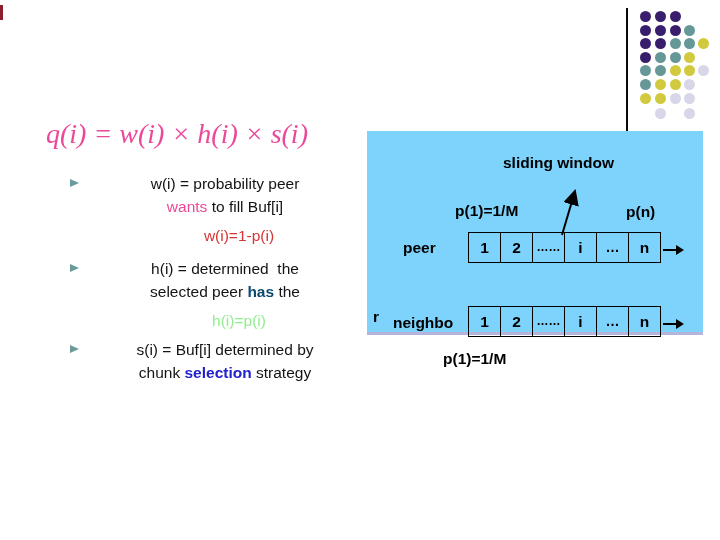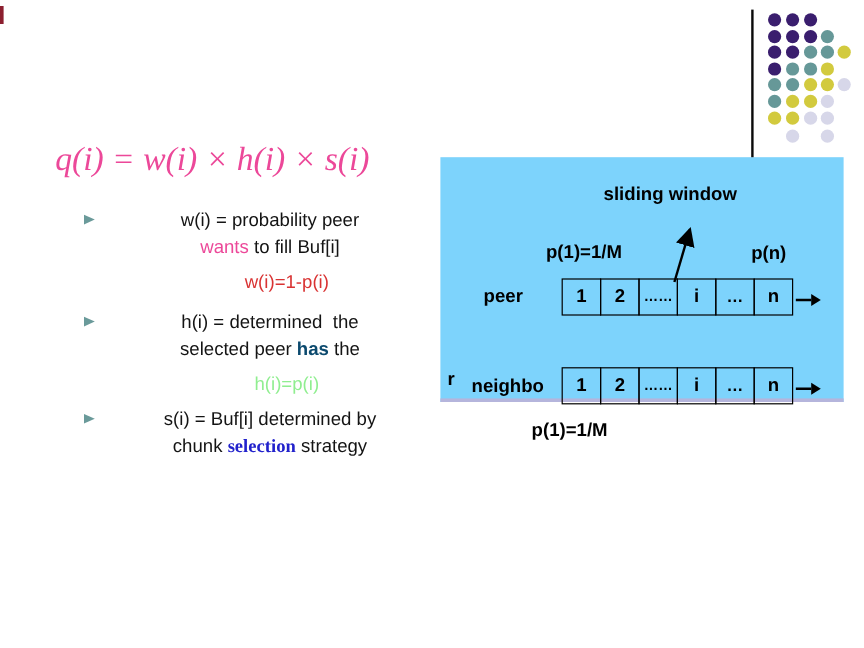--- a/index.html
+++ b/index.html
@@ -17,21 +17,21 @@
 
   .bullets { position:absolute; left:68px; top:172px; width:285px;
              font-size:15.5px; line-height:23.2px; color:#141414;text-align:center; }
   .bullet { position:relative; padding-left:29px; }
   .marker { position:absolute; left:2px; top:7px; width:0; height:0;
             border-top:4.5px solid transparent; border-bottom:4.5px solid transparent;
             border-left:9px solid #6a9a9a; }
   .bl { white-space:pre; }
   .hl-red   { color:#ec4899; font-weight:normal; }
   .hl-green { color:#0c4a6e; font-weight:bold; }
-  .hl-blue  { color:#2222cc; font-weight:bold;font-family:Liberation Serif, serif; }
+  .hl-blue  { color:#2222cc; font-weight:bold; }
   .eq { margin-left:57px; white-space:pre; }
   .eq-red   { color:#d93333; margin-top:6px; margin-bottom:9px; }
   .eq-green { color:#90ee90; margin-top:6px; margin-bottom:6px; }
   .b3 { margin-top:5px; }
 
   .dbox { position:absolute; left:367px; top:131px; width:336px; height:204px;
           background:#7dd3fc; border-bottom:3px solid #b5b5dc; box-sizing:border-box;
           font-size:15.5px; font-weight:bold; color:#000; }
   .dlabel { position:absolute; white-space:pre; }
   .sw  { left:136px; top:23px; }

